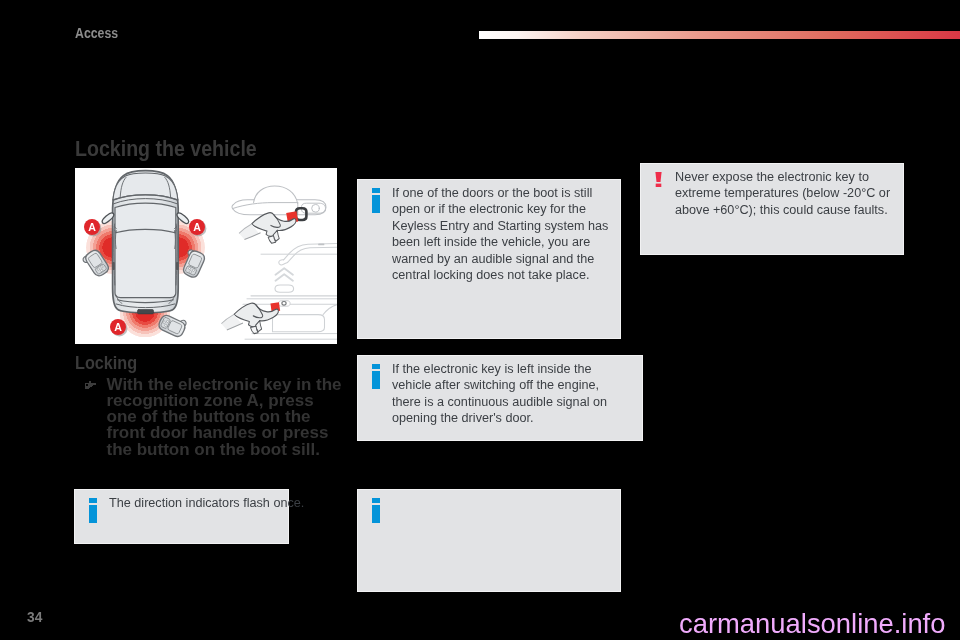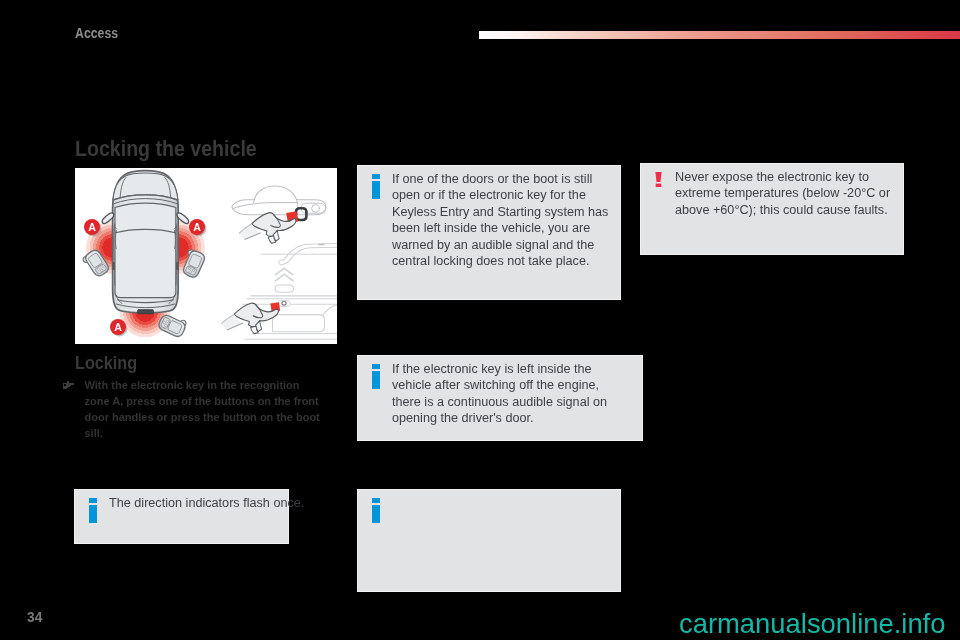--- a/index.html
+++ b/index.html
@@ -9,36 +9,36 @@
 
   .chapter-tab{position:absolute;left:75px;top:24.6px;font-size:14.5px;font-weight:bold;color:#8c8c8c;transform:scaleX(.848);transform-origin:0 0;}
   .head-rule{position:absolute;left:479px;top:31px;width:481px;height:8px;
     background:linear-gradient(to right,#ffffff 0%,#fdf4f1 8%,#f5d0c5 21%,#eb9a8c 46%,#e06c5f 73%,#d93845 100%);}
 
   .h1{position:absolute;left:75px;top:136px;font-size:22px;font-weight:bold;color:#3a3a3a;transform:scaleX(.89);transform-origin:0 0;}
   .h2{position:absolute;left:75px;top:352.5px;font-size:18px;font-weight:bold;color:#3a3a3a;transform:scaleX(.9);transform-origin:0 0;}
 
   .illus{position:absolute;left:75px;top:168px;width:262px;height:176px;background:#fff;overflow:hidden;}
 
-  .bullet{position:absolute;left:62px;top:376.5px;width:264px;font-size:11px;font-weight:bold;color:#333333;line-height:16.3px;}
+  .bullet{position:absolute;left:84px;top:376.5px;width:264px;font-size:17px;font-weight:bold;color:#333333;line-height:16.3px;}
   .bullet .gl{position:absolute;left:.5px;top:4.5px;line-height:0;}
   .bullet .tx{display:block;margin-left:22.5px;}
 
   .box{position:absolute;background:#e2e3e5;box-shadow:0 0 0 1px #f2f2f3;}
   .box .ico{position:absolute;}
   .box .txt{position:absolute;font-size:12.65px;color:#3b3f44;line-height:16.4px;}
 
   .iinfo{width:8px;height:25px;display:block;}
   .iinfo .d{display:block;width:8px;height:5px;background:#0494d9;}
   .iinfo .s{display:block;width:8px;height:18px;background:#0494d9;margin-top:2px;}
   .iwarn{display:block;}
 
 
   .pagenum{position:absolute;left:26.5px;top:608px;font-size:15.3px;font-weight:bold;color:#7a7a7a;transform:scaleX(.9);transform-origin:0 0;}
-  .wmark{position:absolute;left:679px;top:608px;font-size:27.4px;color:#14b8a6;}
+  .wmark{position:absolute;left:679px;top:608px;font-size:27.4px;color:#f0abfc;}
 </style>
 </head>
 <body>
 
 <div class="page">
 
   <div class="chapter-tab">Access</div>
   <div class="head-rule"></div>
 
   <div class="h1">Locking the vehicle</div>
@@ -231,21 +231,21 @@
   <div class="h2">Locking</div>
 
   <div class="bullet">
     <span class="gl"><svg width="11.5" height="8" viewBox="0 0 23 16" aria-hidden="true" shape-rendering="crispEdges">
           <path d="M0 4 H7 V0 H12 V4 H23 V7 H15 V9 H13 V11 H10.5 V13 H7 V16 H0 Z" fill="#3c3c3c"></path>
           <circle cx="4.2" cy="8.2" r="2.1" fill="#000000"></circle>
         </svg></span>
     <span class="tx">With the electronic key in the recognition zone A, press one of the buttons on the front door handles or press the button on the boot sill.</span>
   </div>
 
-  <div class="box" style="left:358px;top:166px;width:262px;height:133px;">
+  <div class="box" style="left:358px;top:180px;width:262px;height:158px;">
     <span class="ico iinfo" style="left:14px;top:8px;">
         <span class="d"></span>
         <span class="s"></span>
       </span>
     <span class="txt" style="left:34px;top:5px;width:218px;">If one of the doors or the boot is still open or if the electronic key for the Keyless Entry and Starting system has been left inside the vehicle, you are warned by an audible signal and the central locking does not take place.</span>
   </div>
 
   <div class="box" style="left:641px;top:164px;width:262px;height:90px;">
     <span class="ico iwarn" style="left:14px;top:8px;">
       <svg width="7" height="15" viewBox="0 0 7 15">

